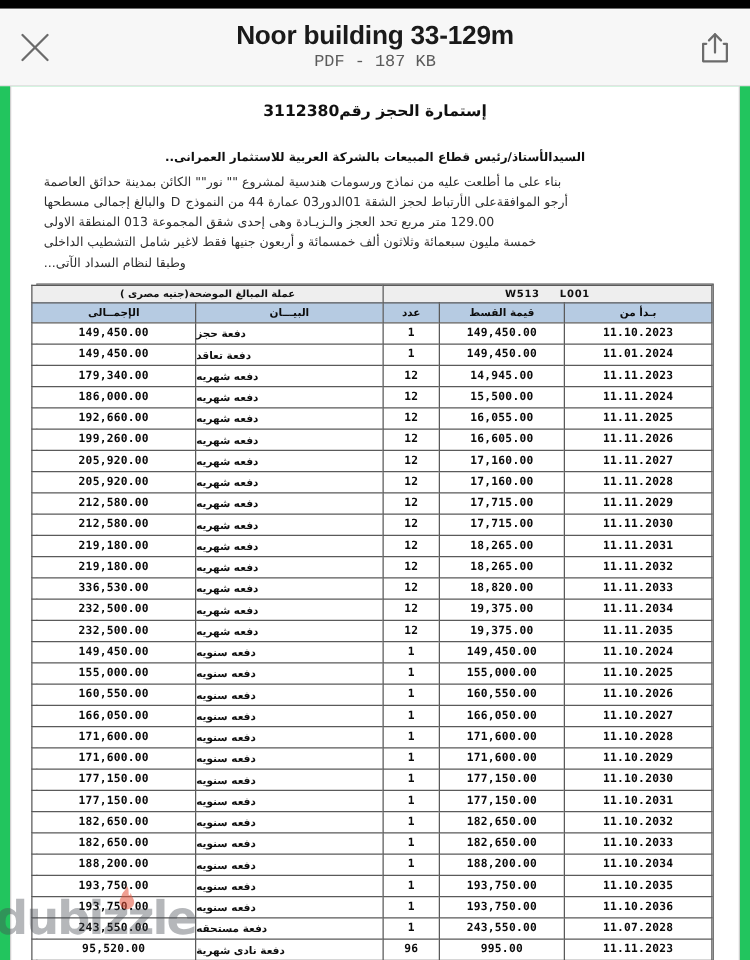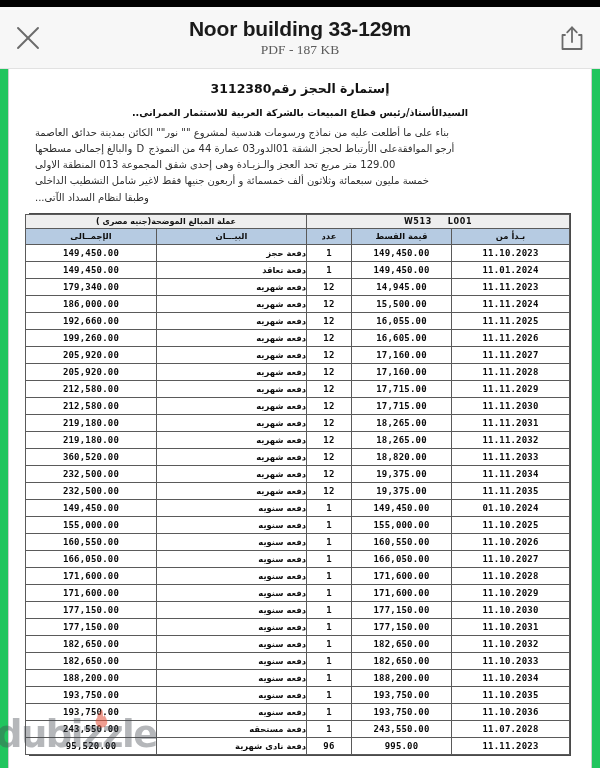--- a/index.html
+++ b/index.html
@@ -40,21 +40,21 @@
     align-items: center; justify-content: center;
     overflow: hidden;
   }
   .doc-title {
     font-family: "Liberation Sans", sans-serif;
     font-size: 21px; font-weight: bold; color: #1a1a1a;
     line-height: 1.1; letter-spacing: -0.2px;
     white-space: nowrap;
   }
   .doc-sub {
-    font-family: Liberation Serif, serif;
+    font-family: Liberation Mono, monospace;
     font-size: 13.5px; color: #5b5b5b;
     margin-top: 2px; white-space: nowrap;
   }
 
   
   .page-area {
     position: absolute;
     top: 69px; left: 0; right: 0; bottom: 0;
     background: #22c55e;
     overflow: hidden;
@@ -72,21 +72,21 @@
 
   .doc-heading {
     text-align: center;
     font-family: "DejaVu Sans", sans-serif;
     font-size: 12.5px; font-weight: bold; color: #111;
     letter-spacing: 1px;
     margin-top: 12px;
   }
 
   .addr-block {
-    margin-top: 10px;
+    margin-top: 24px;
     text-align: center;
     font-family: "DejaVu Sans", sans-serif;
     font-size: 9.6px; font-weight: bold; color: #101010;
     letter-spacing: 0.9px;
     line-height: 1.45;
   }
   .addr-line2 { letter-spacing: 1.6px; }
 
   .body-text {
     margin: 5px 26px 0 26px;
@@ -152,21 +152,21 @@
   td.c-date, td.c-amount, td.c-count, td.c-total {
     font-family: "DejaVu Sans Mono", monospace;
     font-size: 9px; font-weight: bold; color: #0a0a0a;
     text-align: center;
     letter-spacing: 0.2px;
   }
   td.c-count { font-size: 9px; }
   td.c-desc {
     font-family: "DejaVu Sans", sans-serif;
     font-size: 8.4px; font-weight: bold; color: #0d0d0d;
-    text-align: right;
+    text-align: left;
     letter-spacing: 0.8px;
   }
 
   
   col.w-date   { width: 118px; }
   col.w-amount { width: 100px; }
   col.w-count  { width: 45px;  }
   col.w-desc   { width: 150px; }
   col.w-total  { width: 131px; }
 
@@ -351,38 +351,38 @@
                 <td class="c-amount">18,265.00</td>
                 <td class="c-count">12</td>
                 <td class="c-desc">دفعه شهريه</td>
                 <td class="c-total">219,180.00</td>
               </tr>
               <tr class="row">
                 <td class="c-date">11.11.2033</td>
                 <td class="c-amount">18,820.00</td>
                 <td class="c-count">12</td>
                 <td class="c-desc">دفعه شهريه</td>
-                <td class="c-total">360,520.00</td>
+                <td class="c-total">336,530.00</td>
               </tr>
               <tr class="row">
                 <td class="c-date">11.11.2034</td>
                 <td class="c-amount">19,375.00</td>
                 <td class="c-count">12</td>
                 <td class="c-desc">دفعه شهريه</td>
                 <td class="c-total">232,500.00</td>
               </tr>
               <tr class="row">
                 <td class="c-date">11.11.2035</td>
                 <td class="c-amount">19,375.00</td>
                 <td class="c-count">12</td>
                 <td class="c-desc">دفعه شهريه</td>
                 <td class="c-total">232,500.00</td>
               </tr>
               <tr class="row">
-                <td class="c-date">01.10.2024</td>
+                <td class="c-date">11.10.2024</td>
                 <td class="c-amount">149,450.00</td>
                 <td class="c-count">1</td>
                 <td class="c-desc">دفعه سنويه</td>
                 <td class="c-total">149,450.00</td>
               </tr>
               <tr class="row">
                 <td class="c-date">11.10.2025</td>
                 <td class="c-amount">155,000.00</td>
                 <td class="c-count">1</td>
                 <td class="c-desc">دفعه سنويه</td>

